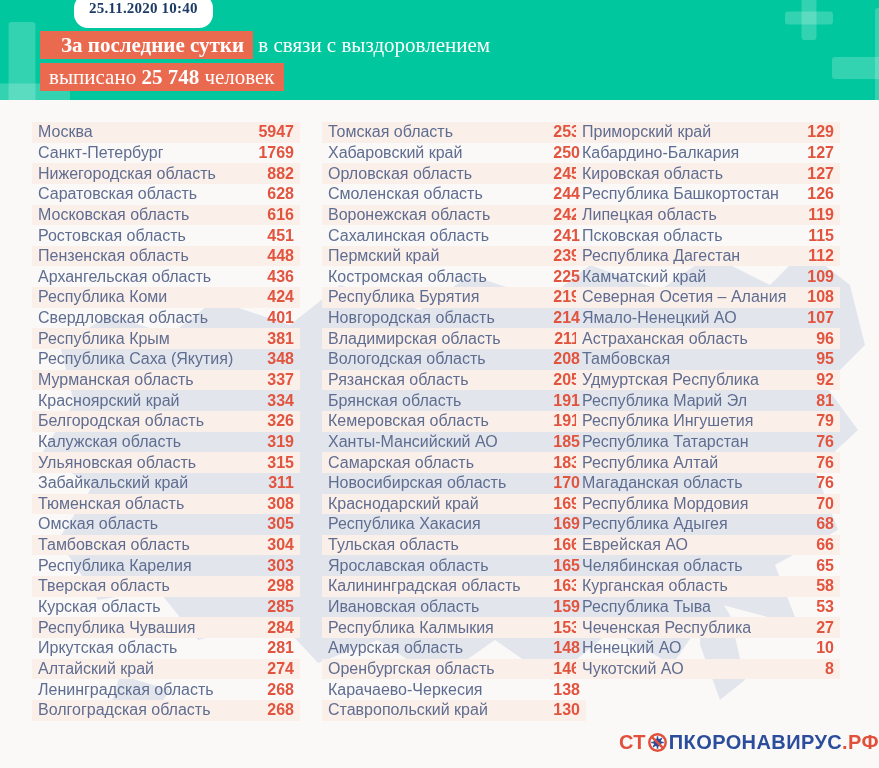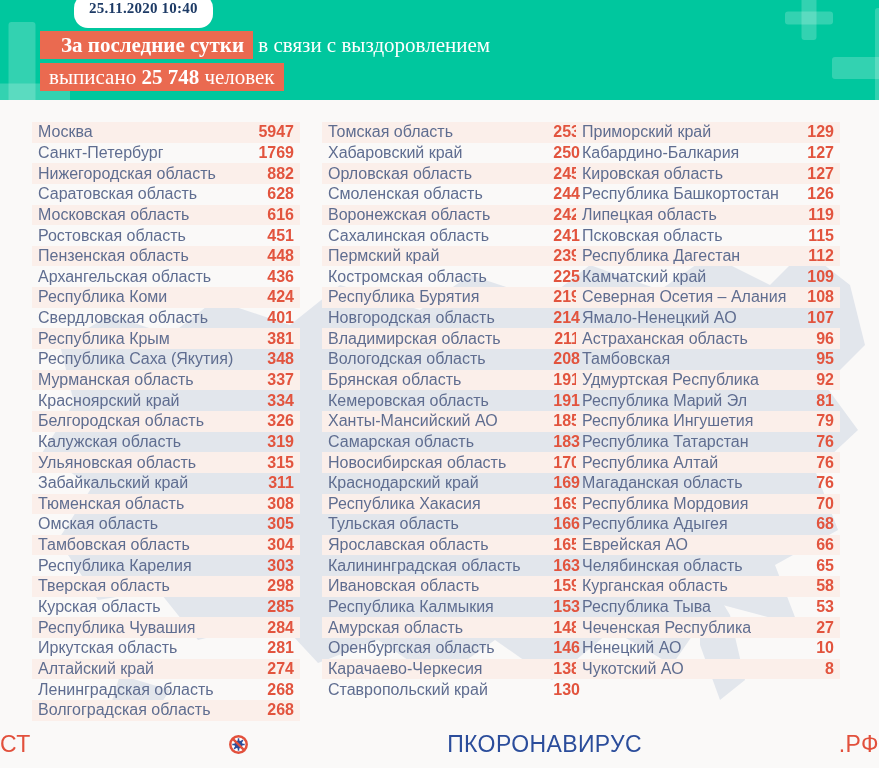--- a/index.html
+++ b/index.html
@@ -52,22 +52,22 @@
   .col{position:absolute;top:122px;display:flex;flex-direction:column;}
   .col-1{left:32px;width:268px;}
   .col-2{left:322px;width:264px;}
   .col-3{left:576px;width:264px;}
   .row{display:flex;justify-content:space-between;align-items:center;height:20.65px;padding:0 6px;font-size:16px;}
   .row:nth-child(odd){background:var(--stripe);}
   .region{color:var(--label);white-space:nowrap;overflow:hidden;}
   .value{color:var(--number);font-weight:700;margin-left:8px;}
 
   
-  .footer{position:absolute;left:0;right:0;top:731px;display:flex;justify-content:space-between;align-items:center;
-    font-size:23px;font-weight:400;letter-spacing:.4px;}
+  .footer{position:absolute;left:0;right:0;top:731px;display:flex;justify-content:flex-end;align-items:center;
+    font-size:20px;font-weight:700;letter-spacing:.4px;}
   .logo-red{color:var(--logo-red);}
   .logo-blue{color:var(--logo-blue);}
   .virus-icon{display:inline-block;width:21px;height:21px;margin:0 1px;vertical-align:-3px;}
 </style>
 </head>
 <body>
 
 <div class="page">
 
   <div class="header">
@@ -249,20 +249,24 @@
         <span class="region">Новгородская область</span>
         <span class="value">214</span>
       </div>
       <div class="row">
         <span class="region">Владимирская область</span>
         <span class="value">211</span>
       </div>
       <div class="row">
         <span class="region">Вологодская область</span>
         <span class="value">208</span>
+      </div>
+      <div class="row">
+        <span class="region">Рязанская область</span>
+        <span class="value">205</span>
       </div>
       <div class="row">
         <span class="region">Брянская область</span>
         <span class="value">191</span>
       </div>
       <div class="row">
         <span class="region">Кемеровская область</span>
         <span class="value">191</span>
       </div>
       <div class="row">

